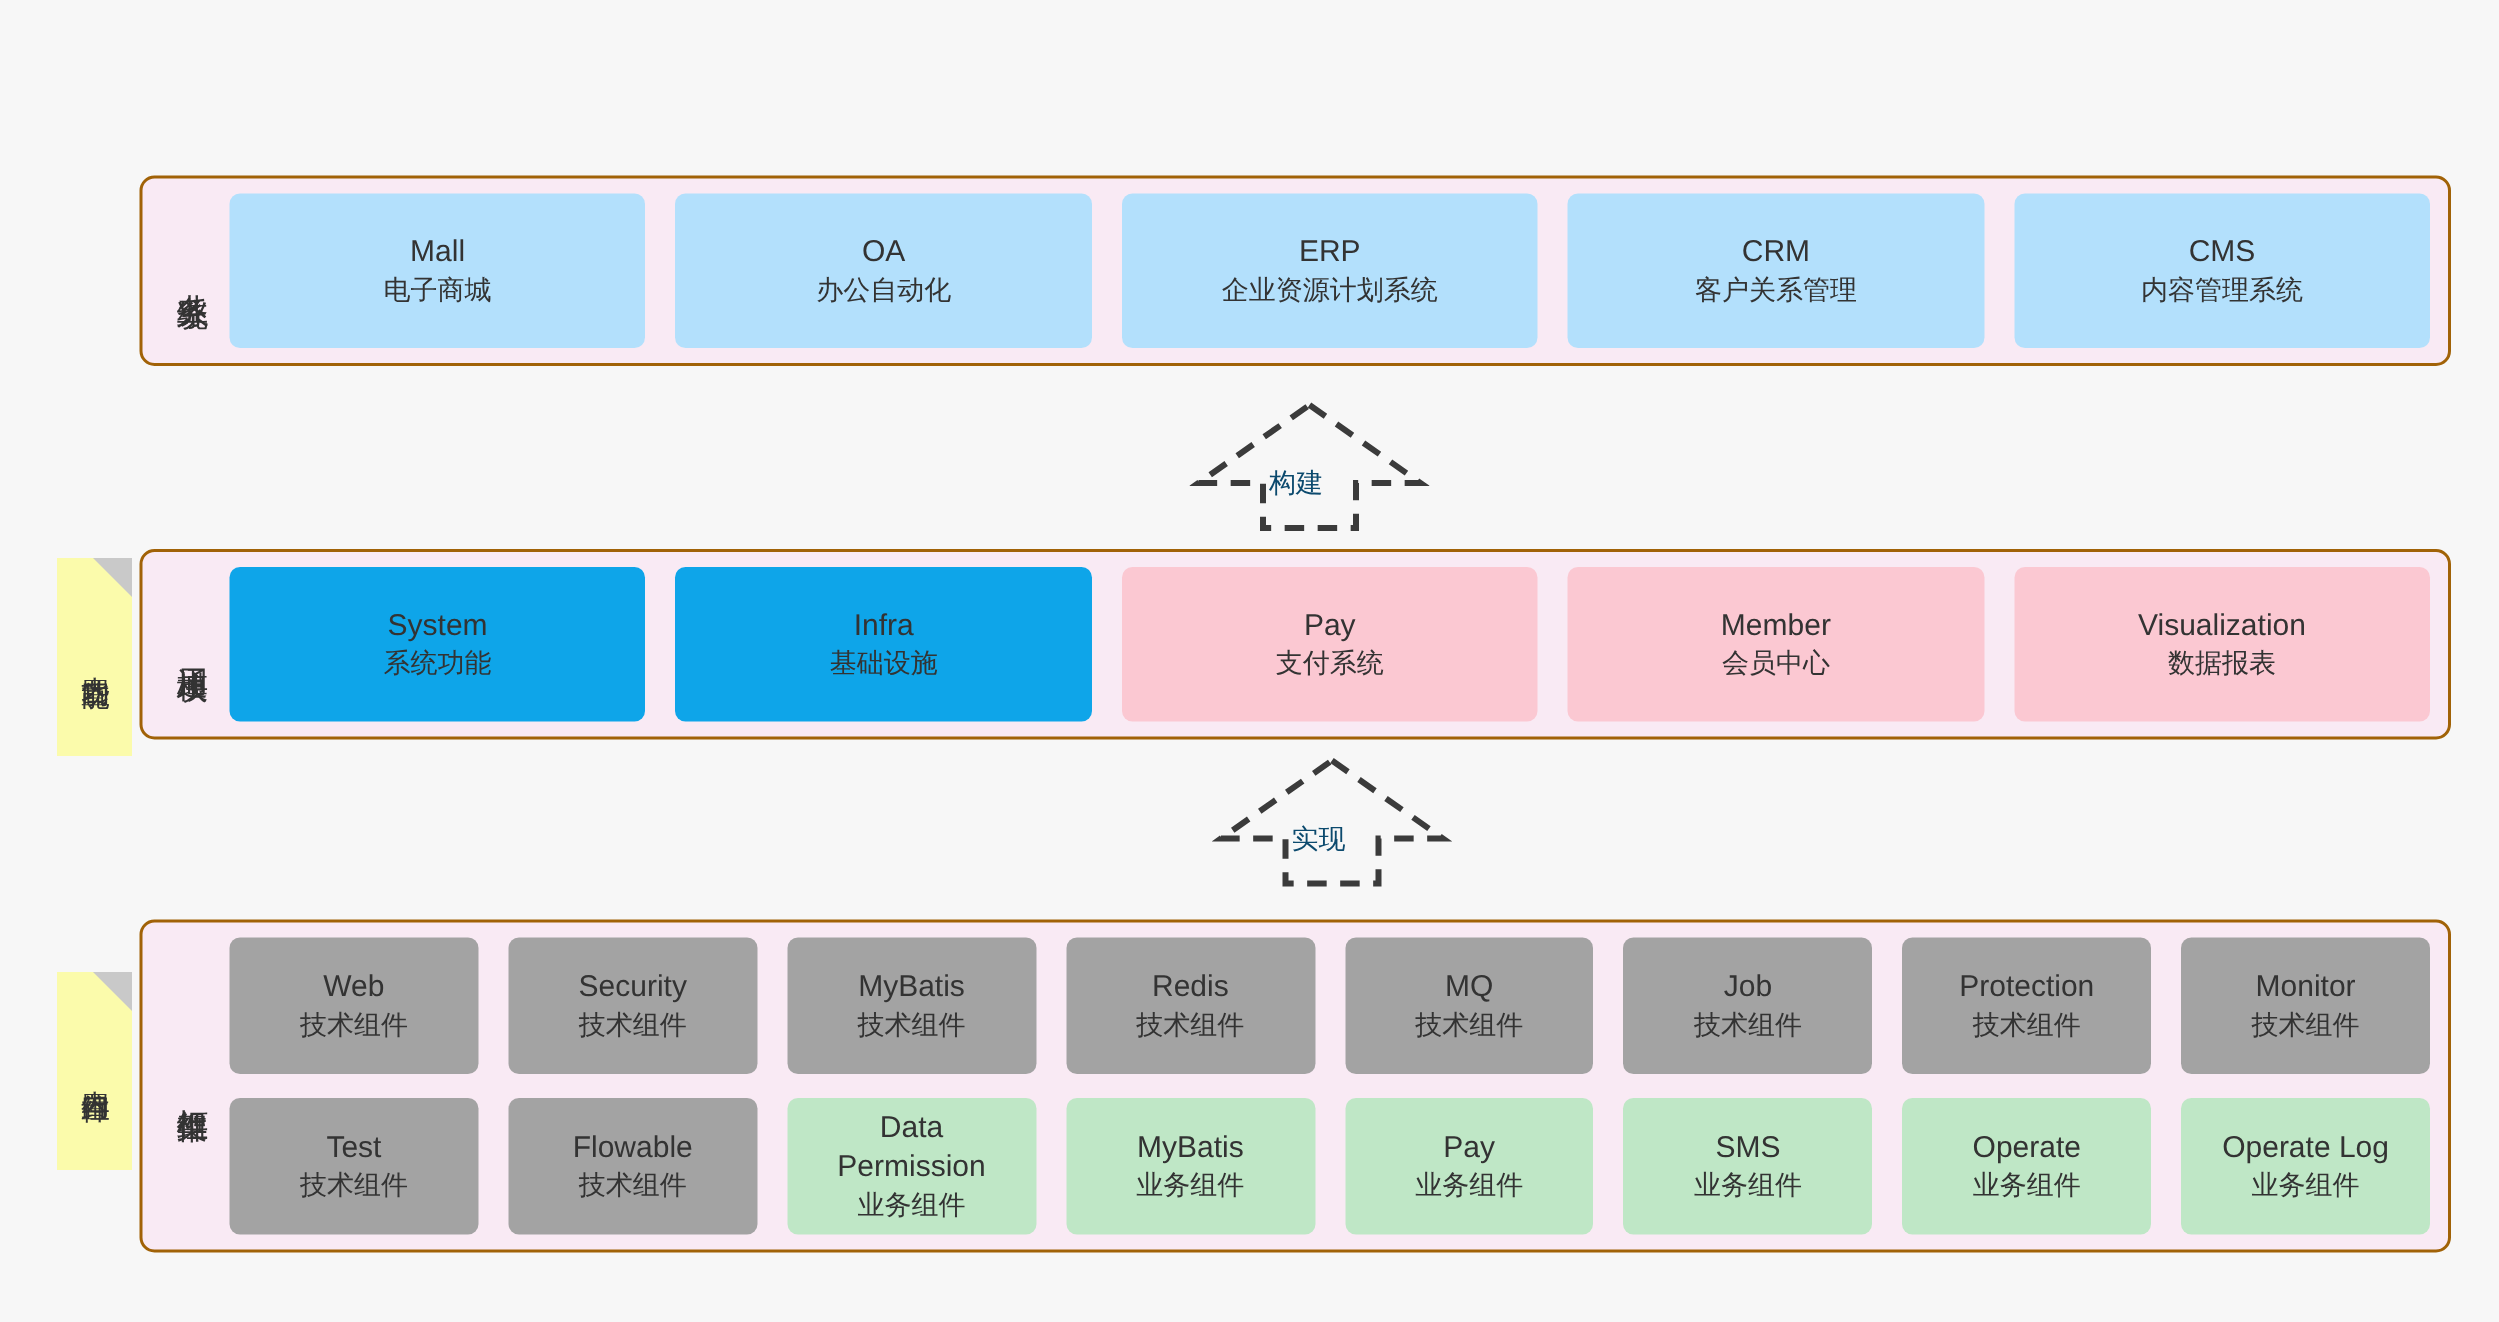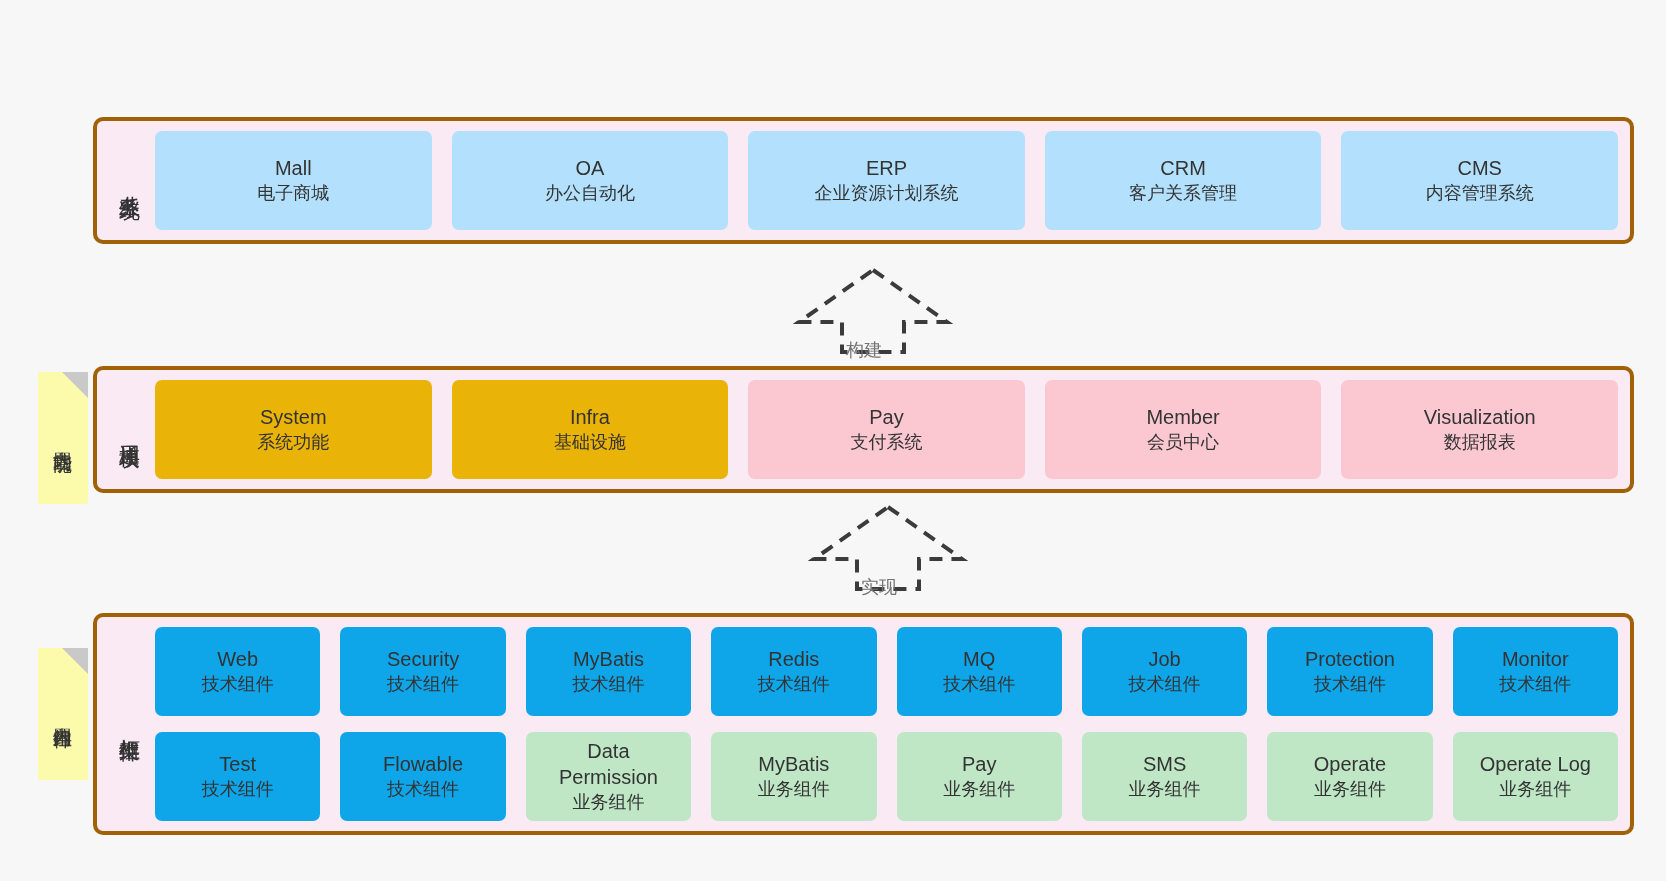--- a/index.html
+++ b/index.html
@@ -14,21 +14,21 @@
     color: #333333;
     position: relative;
     overflow: hidden;
   }
 
   
   .band {
     position: absolute;
     box-sizing: border-box;
     background: #f9eaf4;
-    border: 4px solid #a16207;
+    border: 2px solid #a16207;
     border-radius: 10px;
     display: flex;
     align-items: stretch;
     padding: 10px 12px;
   }
 
   
   .band-title {
     flex: 0 0 auto;
     width: 40px;
@@ -76,23 +76,23 @@
     font-size: 20px;
     color: #333333;
     white-space: pre-line;
   }
   .node .cn {
     font-size: 18px;
     color: #333333;
   }
 
   .blue  { background: #b3e0fc; }
-  .red   { background: #eab308; }
+  .red   { background: #0ea5e9; }
   .pink  { background: #fbc8d2; }
-  .green { background: #0ea5e9; justify-content: center; }
+  .green { background: #a3a3a3; justify-content: center; }
   .lgreen{ background: #bfe7c6; }
 
   
   .sticky {
     position: absolute;
     background: #fbfbab;
     color: #333333;
     font-size: 19px;
     line-height: 1.22;
     letter-spacing: 1px;
@@ -115,24 +115,23 @@
     border-left: 26px solid transparent;
   }
 
   
   .arrow {
     position: absolute;
   }
   .arrow-label {
     position: absolute;
     font-size: 18px;
-    color: #737373;
+    color: #0c4a6e;
     white-space: nowrap;
     user-select: none;
-    margin-top: 28px;
   }
 </style>
 </head>
 <body>
 
 <div class="band" id="band-business" style="left:93px; top:117px; width:1541px; height:127px;">
   <div class="band-title">业务系统</div>
   <div class="band-body">
     <div class="band-row">
       <div class="node blue">

